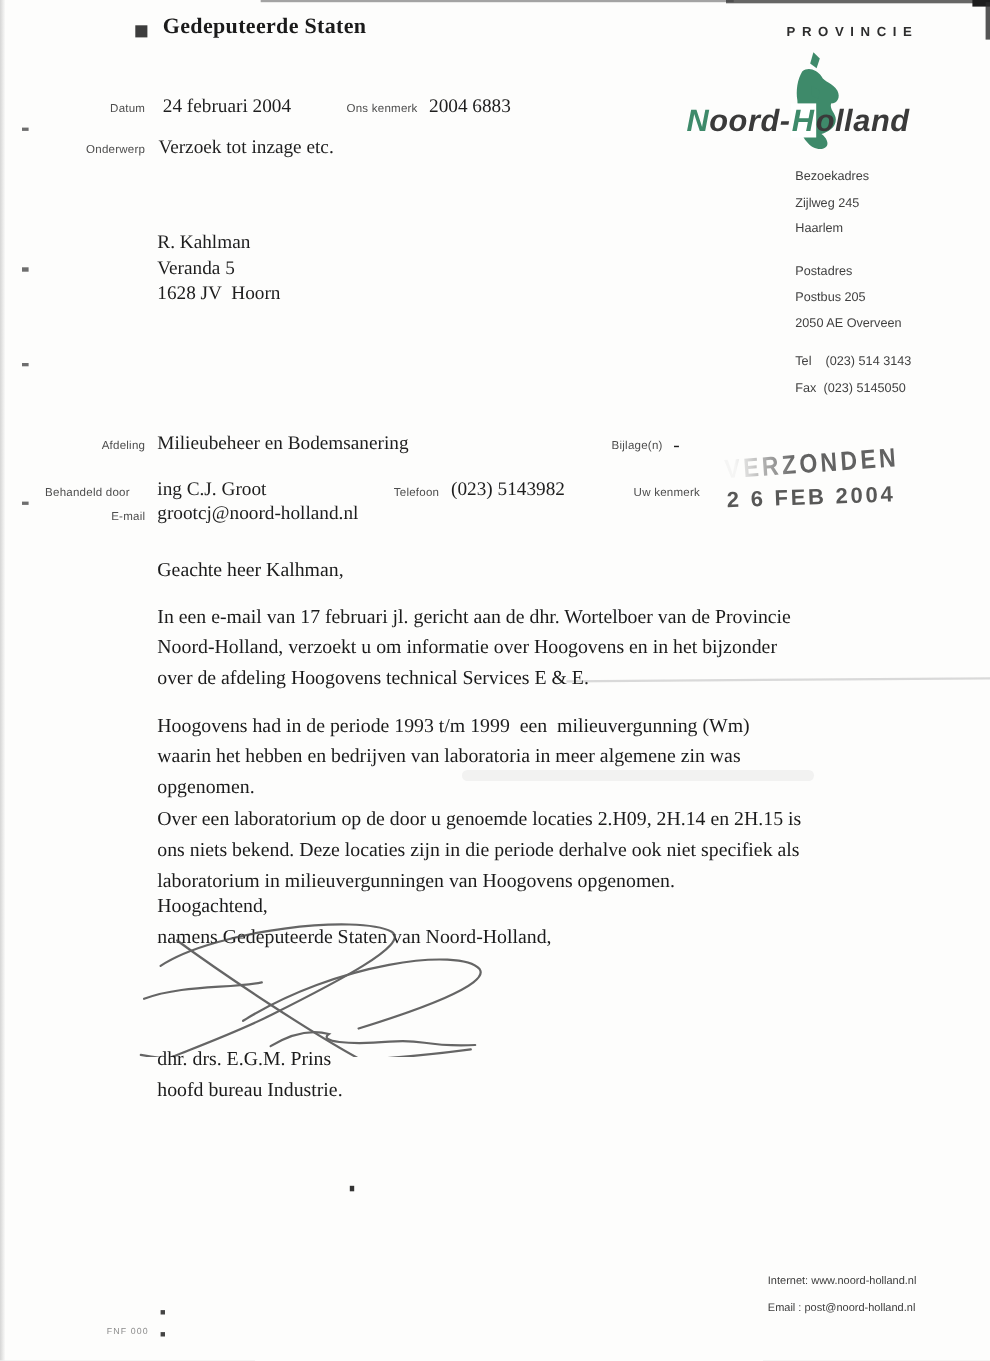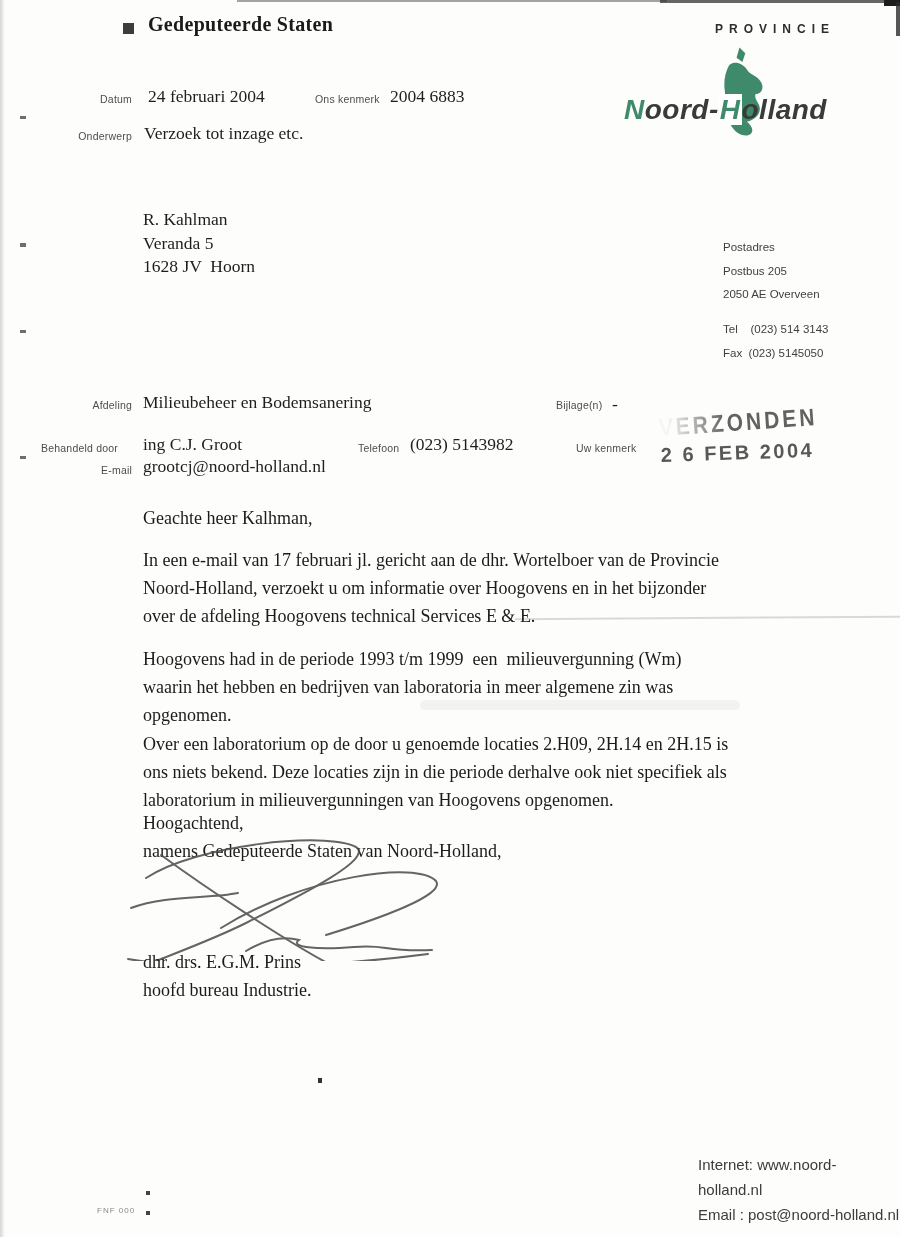--- a/index.html
+++ b/index.html
@@ -49,21 +49,21 @@
     position:absolute;left:-4px;top:-4px;width:70px;height:34px;
     background:linear-gradient(to right, rgba(253,253,252,.95) 20%, rgba(253,253,252,0));
   }
   .stamp-line2{
     font-family:"Liberation Sans",sans-serif;font-weight:bold;font-size:20px;
     letter-spacing:2.5px;color:#2f2f2f;opacity:.8;transform:rotate(2deg);
     margin-top:7px;white-space:nowrap;
   }
   
   .footer-text{
-    font-family:"Liberation Sans",sans-serif;font-size:15px;color:#3c3c3c;
+    font-family:"Liberation Sans",sans-serif;font-size:10px;color:#3c3c3c;
     line-height:25px;
   }
   .doc-code{font-family:"Liberation Sans",sans-serif;font-size:8px;color:#8a8a8a;letter-spacing:1px;}
   
   .edge-shadow{left:0;top:0;width:5px;height:1237px;
     background:linear-gradient(to right,#b5b5b5,rgba(255,255,255,0));opacity:.55;}
   .artifact{background:#6e6e6e;}
   .topline-a{left:237px;top:0;width:430px;height:2px;background:#4a4a4a;opacity:.5;}
   .topline-b{left:660px;top:0;width:240px;height:3px;background:#333;opacity:.75;}
   .corner-mark{left:884px;top:0;width:16px;height:6px;background:#1d1d1d;}
@@ -124,20 +124,23 @@
   <div class="abs lbl" style="left:315px;top:93px;">Ons kenmerk</div>
   <div class="abs val" style="left:390px;top:86px;">2004 6883</div>
 
   <div class="abs lbl lbl-r" style="left:36px;top:130px;">Onderwerp</div>
   <div class="abs val" style="left:144px;top:123px;">Verzoek tot inzage etc.</div>
 
   <div class="abs val ml" style="left:143px;top:208px;line-height:23.5px;">R. Kahlman
 Veranda 5
 1628 JV  Hoorn</div>
 
+  <div class="abs contact ml" style="left:723px;top:150px;">Bezoekadres
+Zijlweg 245
+Haarlem</div>
   <div class="abs contact ml" style="left:723px;top:236px;">Postadres
 Postbus 205
 2050 AE Overveen</div>
   <div class="abs contact ml" style="left:723px;top:318px;">Tel    (023) 514 3143
 Fax  (023) 5145050</div>
 
   <div class="abs lbl lbl-r" style="left:36px;top:399px;">Afdeling</div>
   <div class="abs val" style="left:143px;top:392px;">Milieubeheer en Bodemsanering</div>
   <div class="abs lbl" style="left:556px;top:399px;">Bijlage(n)</div>
   <div class="abs val" style="left:612px;top:394px;">-</div>

